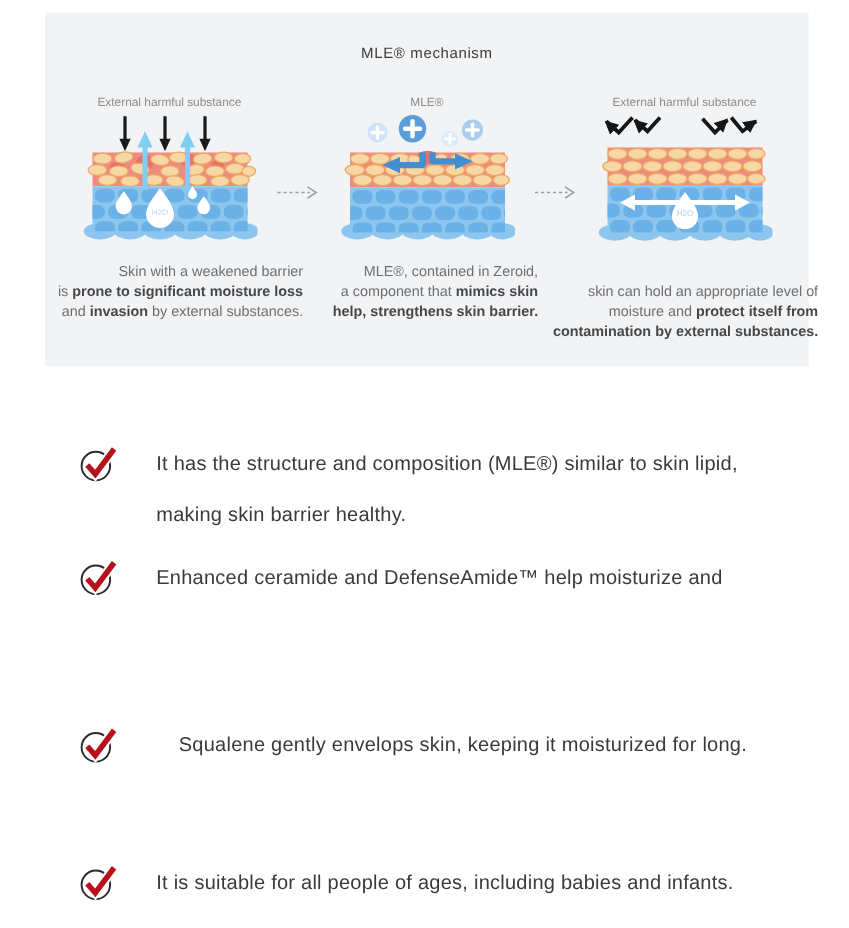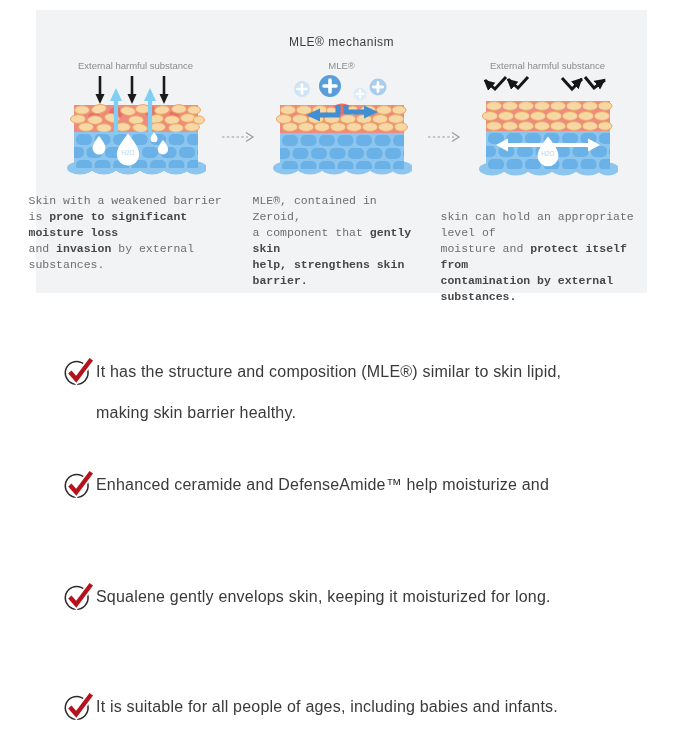--- a/index.html
+++ b/index.html
@@ -10,38 +10,37 @@
   
   .panel{
     position:absolute;left:36px;top:10px;width:611px;height:283px;
     background:#f2f3f5;
   }
   .panel-title{
     padding-top:25px;text-align:center;font-size:12px;color:#3b3b3b;
     letter-spacing:.5px;
   }
   .diagram-row{
-    display:flex;justify-content:center;align-items:flex-start;margin-top:11px;
+    display:flex;justify-content:center;align-items:flex-start;margin-top:28px;
   }
   .col{width:170px;display:flex;flex-direction:column;align-items:center;}
   .col-label{font-size:9.5px;color:#8b8b8b;height:13px;white-space:nowrap;}
   .diagram{display:block;margin-top:2px;}
   .connector{margin-top:70px;flex:none;}
   .caption{
-    margin-top:8px;text-align:left;font-size:11.5px;line-height:16px;
+    margin-top:8px;text-align:right;font-size:11.5px;line-height:16px;
     color:#6e6e6e;
-    font-family:Liberation Mono, monospace;
   }
   .cap-wide{width:214px;}
   .cap-mid{width:178px;}
   .caption .b{font-weight:bold;color:#474747;}
   
   .benefit{position:absolute;left:63px;display:flex;}
   .check{flex:none;}
-  .btext{margin-left:2px;margin-top:-5px;font-size:16px;line-height:41px;color:#3a3a3a;letter-spacing:.2px;white-space:nowrap;}
+  .btext{margin-left:31px;margin-top:-5px;font-size:16px;line-height:41px;color:#3a3a3a;letter-spacing:.2px;white-space:nowrap;}
 </style>
 </head>
 <body>
 
 <div class="panel">
   <div class="panel-title">MLE® mechanism</div>
 
   <div class="diagram-row">
 
     <div class="col">
@@ -252,21 +251,21 @@
             <rect x="28.5" y="86" width="16" height="11" rx="5"></rect>
             <rect x="47" y="86" width="16" height="11" rx="5"></rect>
             <rect x="65.5" y="86" width="16" height="11" rx="5"></rect>
             <rect x="84" y="86" width="16" height="11" rx="5"></rect>
             <rect x="102.5" y="86" width="16" height="11" rx="5"></rect>
             <rect x="121" y="86" width="16" height="11" rx="5"></rect>
         </g>
       </svg>
       <div class="caption cap-mid">
         <span>MLE®, contained in Zeroid,</span><br>
-        <span>a component that </span><span class="b">gently skin</span><br>
+        <span>a component that </span><span class="b">mimics skin</span><br>
         <span class="b">help, strengthens skin barrier.</span>
       </div>
     </div>
 
     <svg class="connector" width="36" height="14" viewBox="0 0 36 14">
       <path d="M1 7 H27" stroke="#9a9a9a" stroke-width="1.2" stroke-dasharray="2.5 2.3" fill="none"></path>
       <path d="M25 2.5 L32 7 L25 11.5" stroke="#9a9a9a" stroke-width="1.2" fill="none"></path>
     </svg>
 
     <div class="col">
@@ -376,32 +375,32 @@
     <circle cx="15" cy="18.5" r="12.5" fill="none" stroke="#2b2b2b" stroke-width="1.7"></circle>
     <path d="M7.5 17.5 L14.5 25.5 L31 3.5" fill="none" stroke="#ffffff" stroke-width="8.5"></path>
     <path d="M7.5 17.5 L14.5 25.5 L31 3.5" fill="none" stroke="#b5121c" stroke-width="4.8"></path>
   </svg>
   <div class="btext">
     <div>It has the structure and composition (MLE®) similar to skin lipid,</div>
     <div>making skin barrier healthy.</div>
   </div>
 </div>
 
-<div class="benefit" style="top:469px;">
+<div class="benefit" style="top:447px;">
   <svg class="check" width="31" height="31" viewBox="0 0 34 34">
     <circle cx="15" cy="18.5" r="12.5" fill="none" stroke="#2b2b2b" stroke-width="1.7"></circle>
     <path d="M7.5 17.5 L14.5 25.5 L31 3.5" fill="none" stroke="#ffffff" stroke-width="8.5"></path>
     <path d="M7.5 17.5 L14.5 25.5 L31 3.5" fill="none" stroke="#b5121c" stroke-width="4.8"></path>
   </svg>
   <div class="btext">
     <div>Enhanced ceramide and DefenseAmide™ help moisturize and</div>
   </div>
 </div>
 
-<div class="benefit" style="top:581px;">
+<div class="benefit" style="top:581px;gap:18px;">
   <svg class="check" width="31" height="31" viewBox="0 0 34 34">
     <circle cx="15" cy="18.5" r="12.5" fill="none" stroke="#2b2b2b" stroke-width="1.7"></circle>
     <path d="M7.5 17.5 L14.5 25.5 L31 3.5" fill="none" stroke="#ffffff" stroke-width="8.5"></path>
     <path d="M7.5 17.5 L14.5 25.5 L31 3.5" fill="none" stroke="#b5121c" stroke-width="4.8"></path>
   </svg>
   <div class="btext">
     <div>Squalene gently envelops skin, keeping it moisturized for long.</div>
   </div>
 </div>
 

